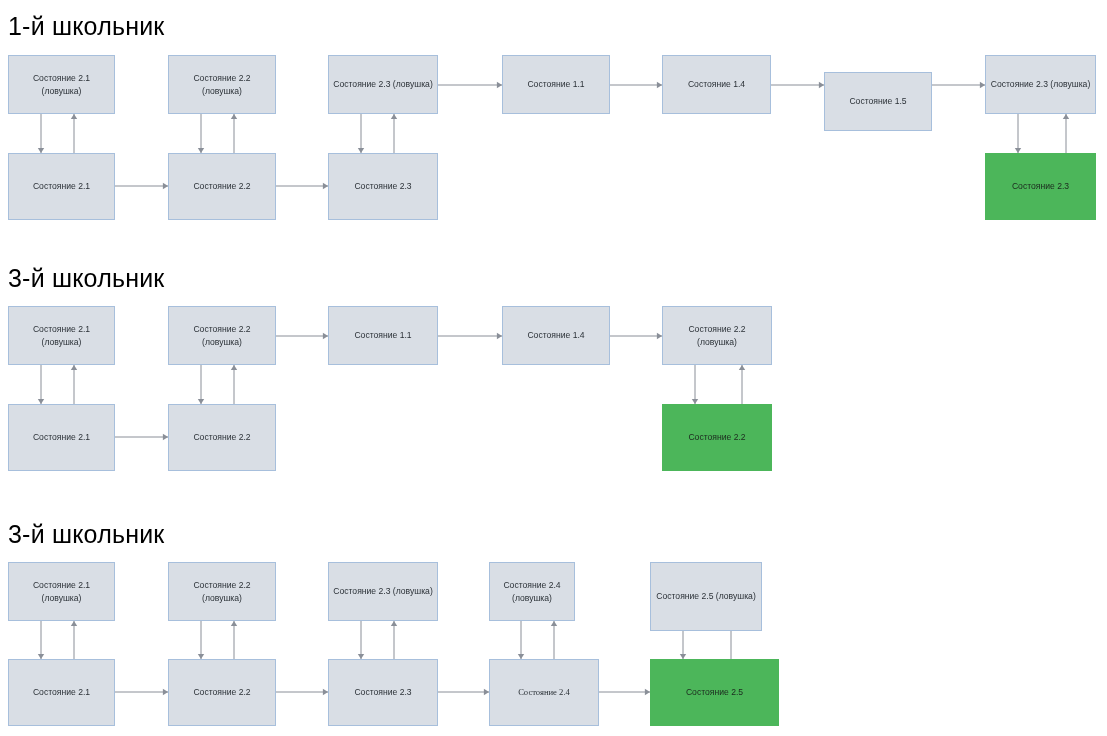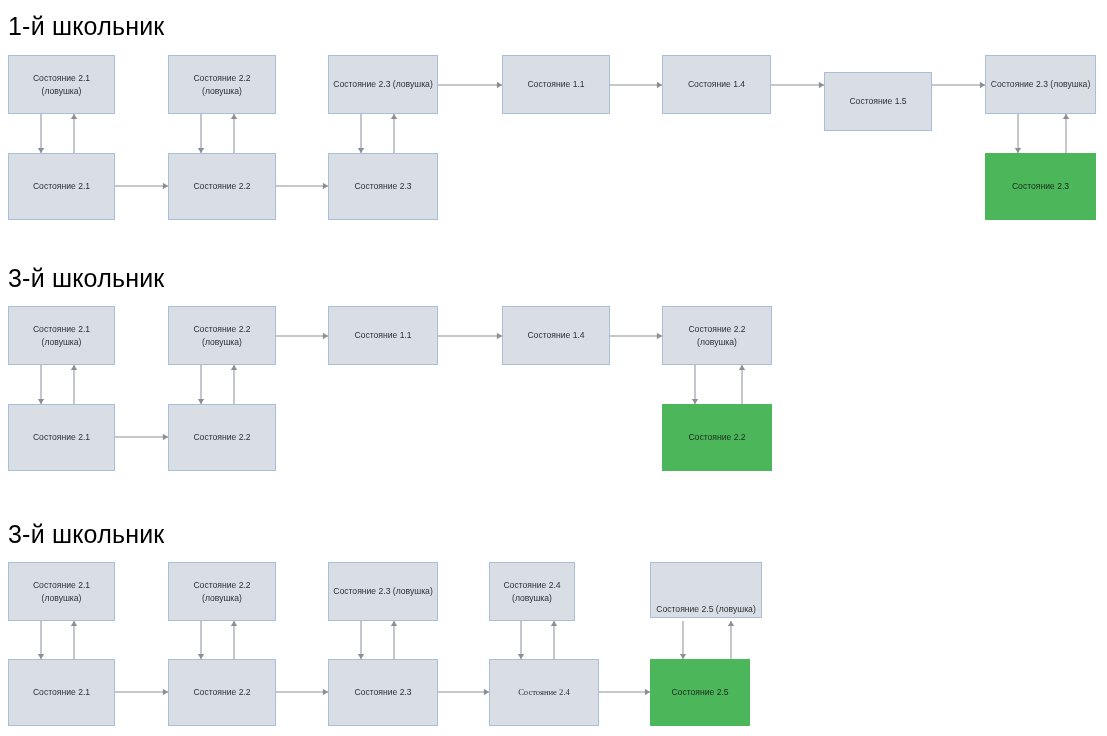--- a/index.html
+++ b/index.html
@@ -179,25 +179,25 @@
 (ловушка)</span></div>
       <div class="node" style="left: 8px; top: 404px; width: 107px; height: 67px;"><span class="node-label">Состояние 2.1</span></div>
       <div class="node" style="left: 168px; top: 404px; width: 108px; height: 67px;"><span class="node-label">Состояние 2.2</span></div>
       <div class="node goal" style="left: 662px; top: 404px; width: 110px; height: 67px;"><span class="node-label">Состояние 2.2</span></div>
       <div class="node" style="left: 8px; top: 562px; width: 107px; height: 59px;"><span class="node-label">Состояние 2.1
 (ловушка)</span></div>
       <div class="node" style="left: 168px; top: 562px; width: 108px; height: 59px;"><span class="node-label">Состояние 2.2
 (ловушка)</span></div>
       <div class="node" style="left: 328px; top: 562px; width: 110px; height: 59px;"><span class="node-label">Состояние 2.3 (ловушка)</span></div>
       <div class="node" style="left: 489px; top: 562px; width: 86px; height: 59px;"><span class="node-label">Состояние 2.4 (ловушка)</span></div>
-      <div class="node" style="left: 650px; top: 562px; width: 112px; height: 56px; align-items: flex-end;"><span class="node-label">Состояние 2.5 (ловушка)</span></div>
+      <div class="node" style="left: 650px; top: 562px; width: 112px; height: 69px;"><span class="node-label">Состояние 2.5 (ловушка)</span></div>
       <div class="node" style="left: 8px; top: 659px; width: 107px; height: 67px;"><span class="node-label">Состояние 2.1</span></div>
       <div class="node" style="left: 168px; top: 659px; width: 108px; height: 67px;"><span class="node-label">Состояние 2.2</span></div>
       <div class="node" style="left: 328px; top: 659px; width: 110px; height: 67px;"><span class="node-label">Состояние 2.3</span></div>
       <div class="node" style="left: 489px; top: 659px; width: 110px; height: 67px; font-family: Liberation Serif, serif;"><span class="node-label">Состояние 2.4</span></div>
-      <div class="node goal" style="left: 650px; top: 659px; width: 100px; height: 67px;"><span class="node-label">Состояние 2.5</span></div>
+      <div class="node goal" style="left: 650px; top: 659px; width: 129px; height: 67px;"><span class="node-label">Состояние 2.5</span></div>
     </div>
   <div id="title-layer">
       <div class="section-title" style="left: 8px; top: 12px;">1-й школьник</div>
       <div class="section-title" style="left: 8px; top: 264px;">3-й школьник</div>
       <div class="section-title" style="left: 8px; top: 520px;">3-й школьник</div>
     </div>
 </div>
 
 </body></html>

